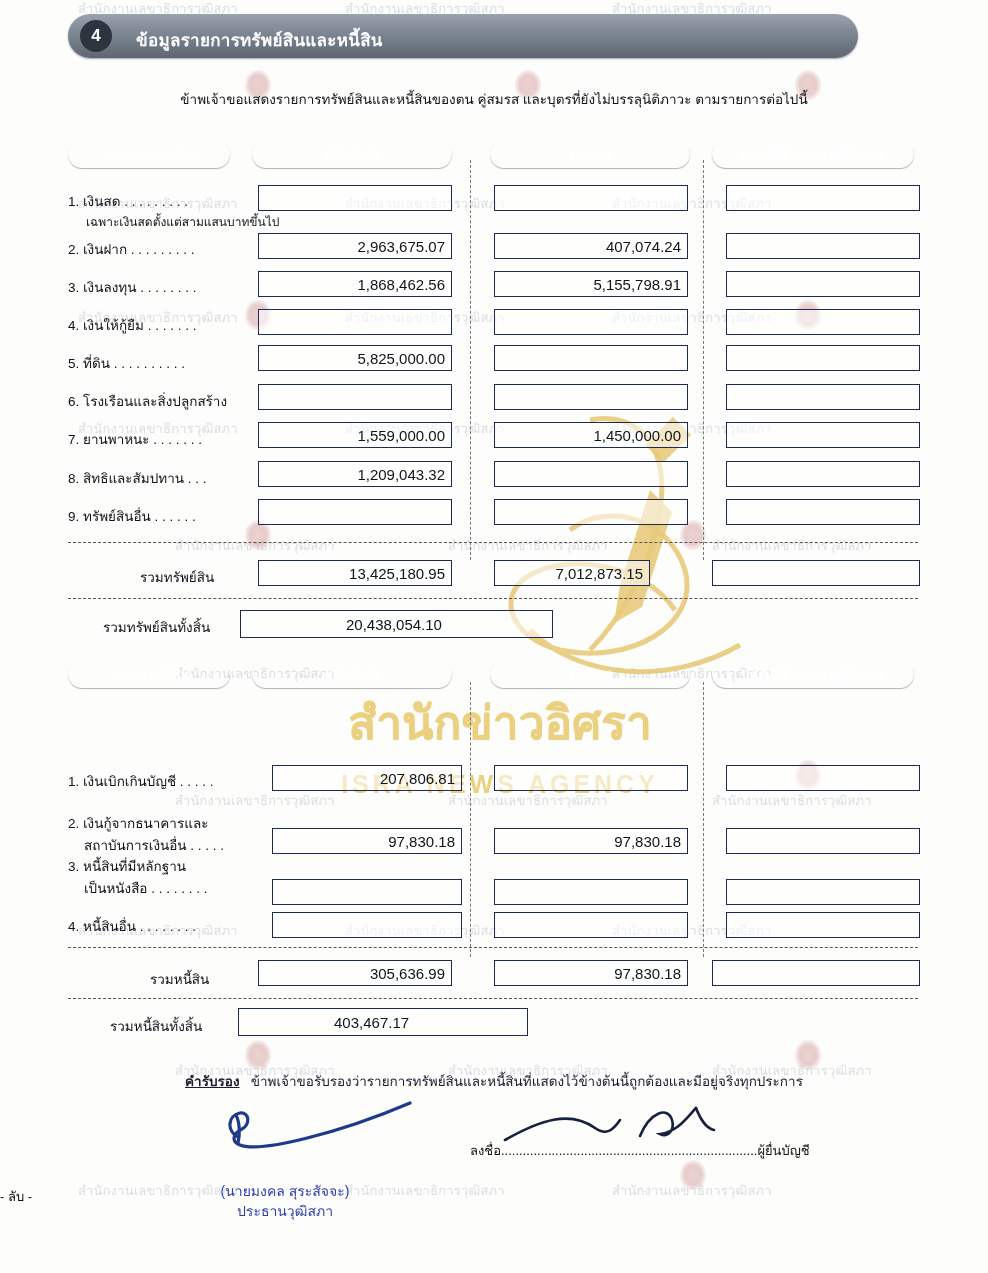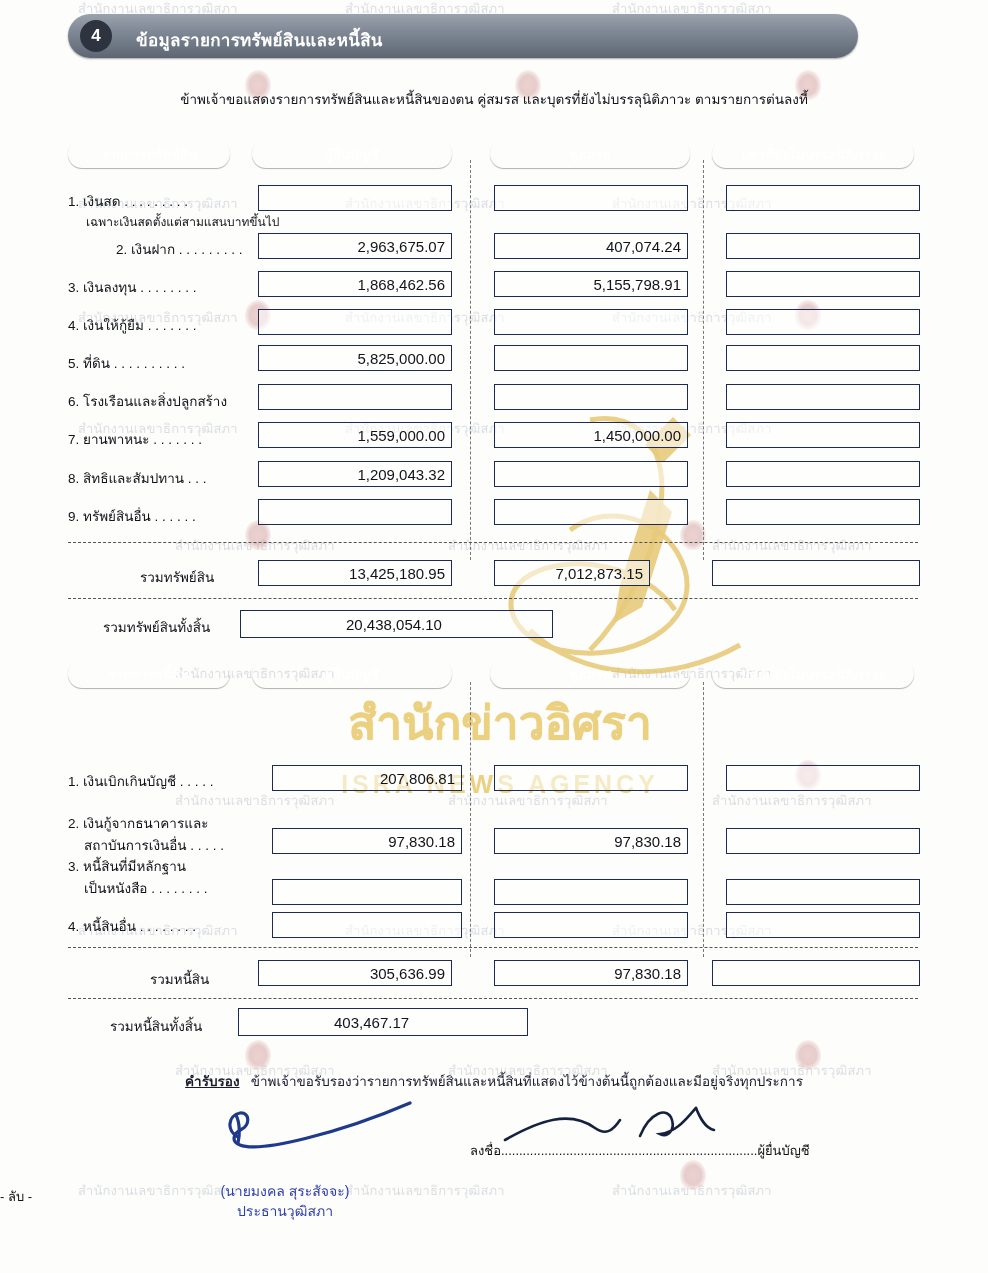--- a/index.html
+++ b/index.html
@@ -202,21 +202,21 @@
   <div class="wm-big">
     <div class="thai">สำนักข่าวอิศรา</div>
     <div class="eng">ISRA NEWS AGENCY</div>
   </div>
 
   <div class="sec-header">
     <div class="sec-num">4</div>
     <div class="sec-title">ข้อมูลรายการทรัพย์สินและหนี้สิน</div>
   </div>
 
-  <div class="intro">ข้าพเจ้าขอแสดงรายการทรัพย์สินและหนี้สินของตน  คู่สมรส  และบุตรที่ยังไม่บรรลุนิติภาวะ  ตามรายการต่นลงที้</div>
+  <div class="intro">ข้าพเจ้าขอแสดงรายการทรัพย์สินและหนี้สินของตน  คู่สมรส  และบุตรที่ยังไม่บรรลุนิติภาวะ  ตามรายการต่อไปนี้</div>
 
   <div class="pill" style="left:68px;top:140px;width:162px;">รายการทรัพย์สิน</div>
   <div class="pill" style="left:252px;top:140px;width:200px;">ผู้ยื่นบัญชี</div>
   <div class="pill" style="left:490px;top:140px;width:200px;">คู่สมรส</div>
   <div class="pill" style="left:712px;top:140px;width:202px;">บุตรที่ยังไม่บรรลุนิติภาวะ</div>
 
   <div class="vdash" style="left:470px;top:160px;height:400px;"></div>
   <div class="vdash" style="left:703px;top:160px;height:400px;"></div>
 
   <div class="row-label" style="left:68px;top:190px;">1.  เงินสด . . . . . . . . .</div>
@@ -224,21 +224,21 @@
   <div class="cell" style="left:258px;top:185px;width:194px;">
       <span class="val"></span>
     </div>
   <div class="cell" style="left:494px;top:185px;width:194px;">
       <span class="val"></span>
     </div>
   <div class="cell" style="left:726px;top:185px;width:194px;">
       <span class="val"></span>
     </div>
 
-  <div class="row-label" style="left:68px;top:238px;margin-left:48px;">2.  เงินฝาก . . . . . . . . .</div>
+  <div class="row-label" style="left:68px;top:238px;">2.  เงินฝาก . . . . . . . . .</div>
   <div class="cell" style="left:258px;top:233px;width:194px;">
       <span class="val">2,963,675.07</span>
     </div>
   <div class="cell" style="left:494px;top:233px;width:194px;">
       <span class="val">407,074.24</span>
     </div>
   <div class="cell" style="left:726px;top:233px;width:194px;">
       <span class="val"></span>
     </div>
 

